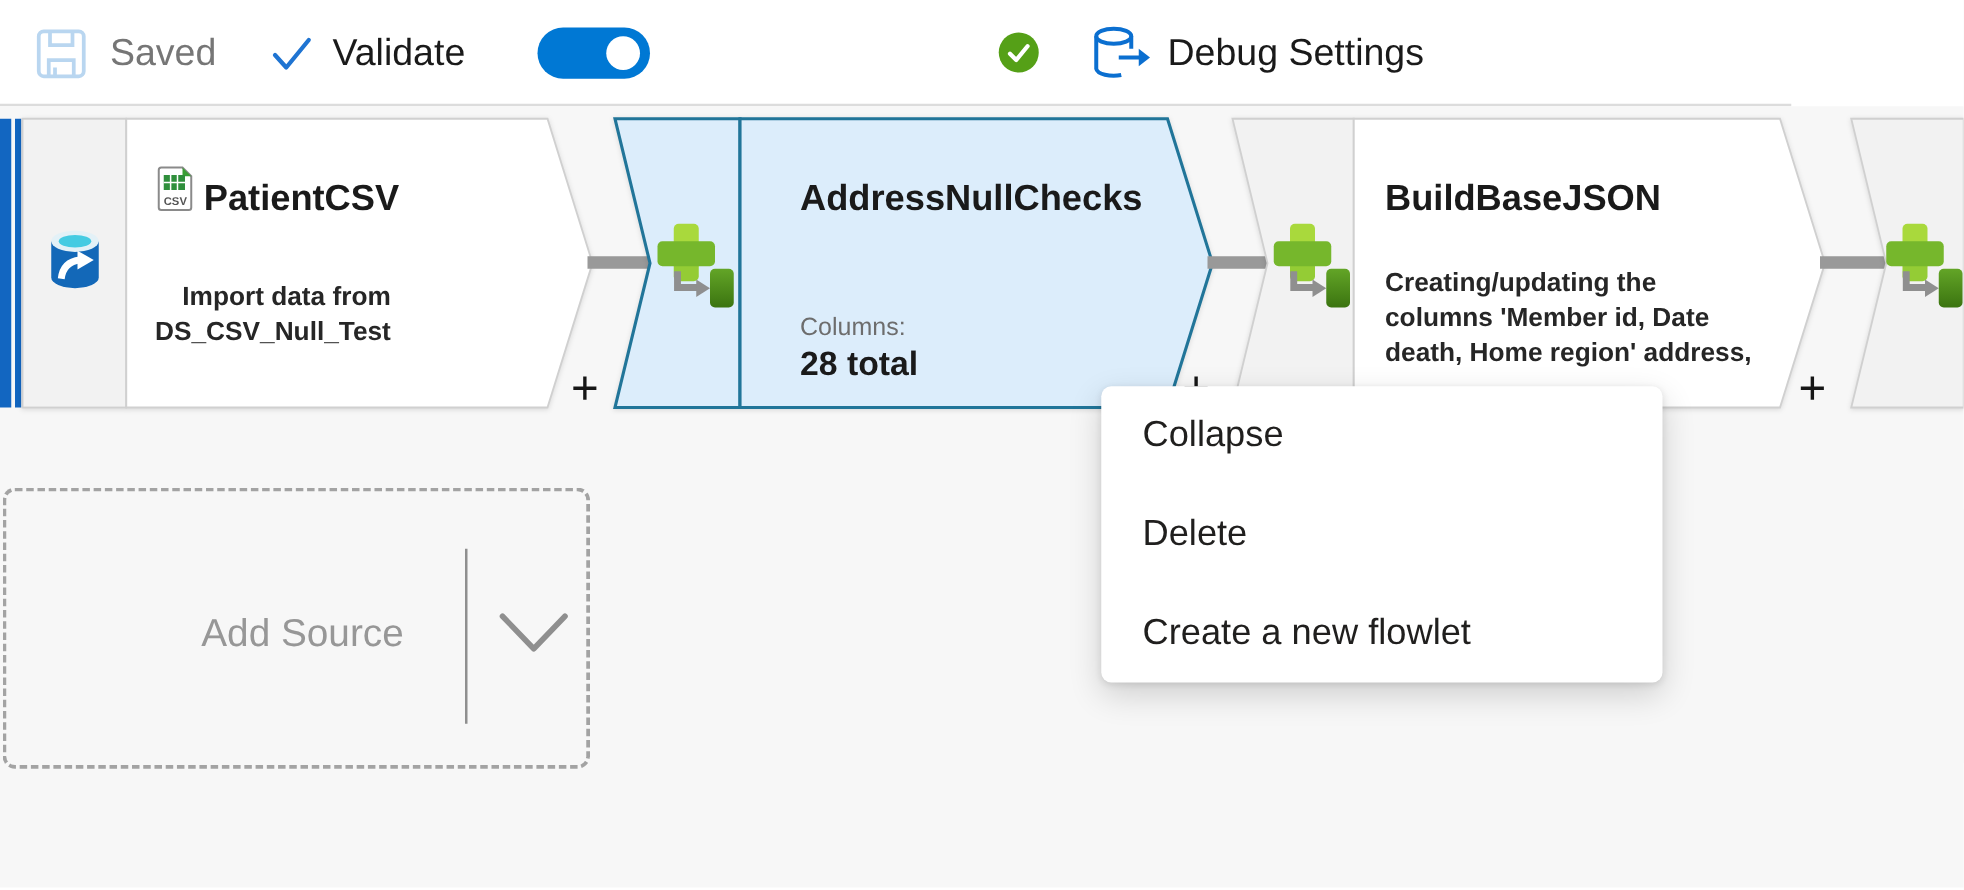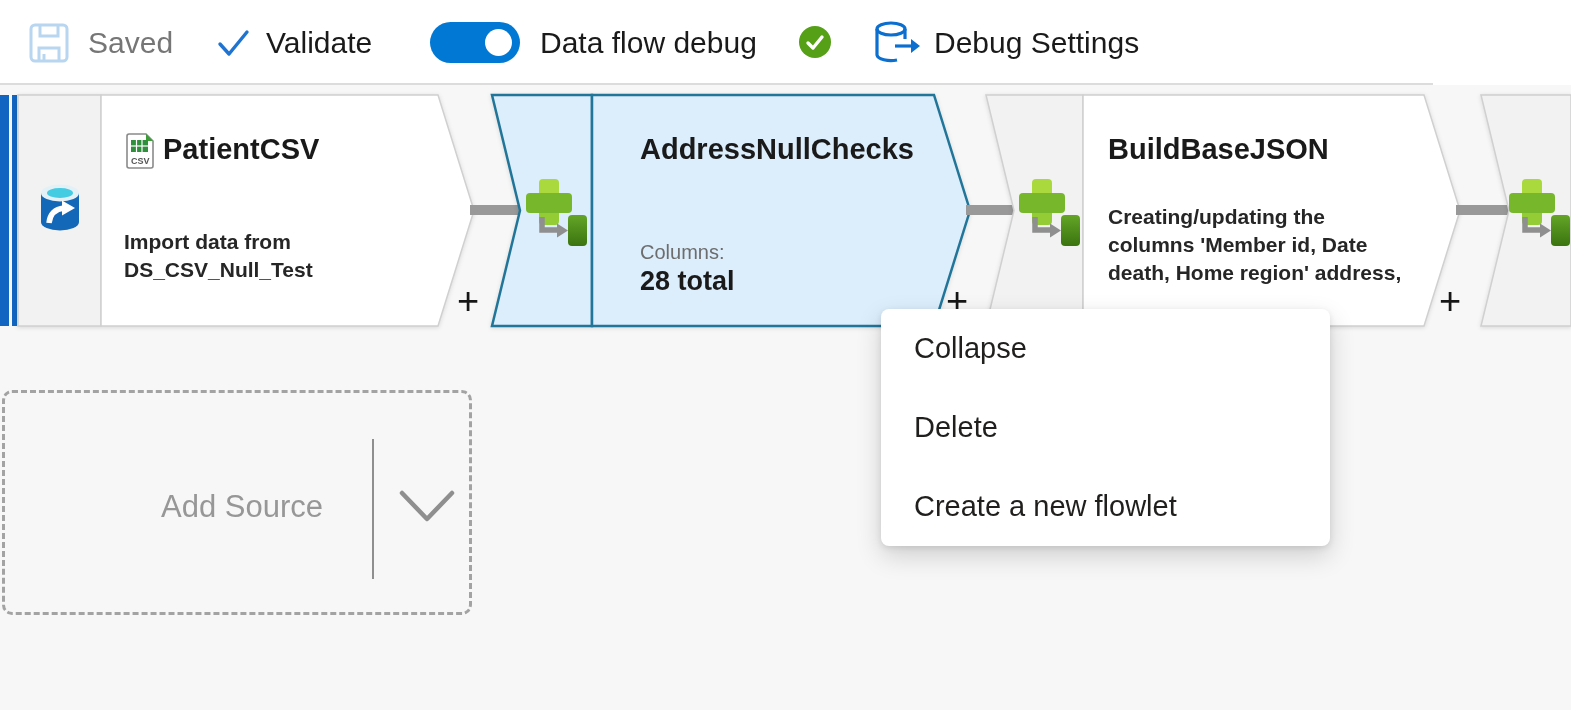--- a/index.html
+++ b/index.html
@@ -24,21 +24,21 @@
   .toggle .knob{
     position:absolute;left:55px;top:7px;width:27px;height:27px;border-radius:50%;background:#fff;
   }
   .badge{
     position:absolute;left:799px;top:26px;width:32px;height:32px;border-radius:50%;
     background:#55a017;display:flex;align-items:center;justify-content:center;
   }
   
   .canvas{position:relative;width:1571px;height:625px;background:#f7f7f7;}
   .canvas svg.graph{position:absolute;left:0;top:0;z-index:1;}
-  .ov{position:absolute;z-index:2;}
+  .ov{position:absolute;z-index:2;margin-top:10px;}
   .node-title{font-size:29px;font-weight:700;color:#1a1a1a;white-space:nowrap;}
   .node-desc{font-size:21px;line-height:28px;color:#262626;}
   .node-desc div{white-space:nowrap;font-weight:bold;}
   .cols-label{font-size:20px;color:#6d6d6d;white-space:nowrap;}
   .cols-value{font-size:27px;font-weight:700;color:#1a1a1a;white-space:nowrap;}
   .plus{
     width:42px;height:42px;line-height:42px;text-align:center;
     font-size:38px;color:#161616;cursor:pointer;user-select:none;
   }
   .title-row{display:flex;align-items:center;gap:13px;}
@@ -88,23 +88,20 @@
     <svg width="40" height="36" viewBox="0 0 40 36">
       <polyline points="6,19 15,29 33,7" fill="none" stroke="#1f74d2" stroke-width="3.4" stroke-linecap="round" stroke-linejoin="round"></polyline>
     </svg>
   </div>
   <div class="tb-item" style="left:266px;">
     <span class="tb-label">Validate</span>
   </div>
 
   <div class="toggle">
     <span class="knob"></span>
-  </div>
-  <div class="tb-item" style="left:540px;">
-    <span class="tb-label">Data flow debug</span>
   </div>
 
   <div class="badge">
     <svg width="20" height="17" viewBox="0 0 20 17">
       <polyline points="3,9 8,14 17,3" fill="none" stroke="#ffffff" stroke-width="3.4" stroke-linecap="round" stroke-linejoin="round"></polyline>
     </svg>
   </div>
 
   <div class="tb-item" style="left:869px;">
     <svg width="52" height="48" viewBox="0 0 52 48">
@@ -186,21 +183,21 @@
 
     <g style="filter:drop-shadow(0 1px 2px rgba(0,0,0,.12));">
       <path d="M1481 97 L1571 97 L1571 328 L1481 328 L1509 212.5 Z" fill="#f2f2f2" stroke="#d0d0d0" stroke-width="1.5"></path>
     </g>
     <use href="#derivedIcon" transform="translate(1509,181)"></use>
   </svg>
 
   <div class="ov title-row" style="left:125px;top:48px;">
     <span class="node-title" style="margin-left:38px;">PatientCSV</span>
   </div>
-  <div class="ov node-desc" style="left:124px;top:143px;">
+  <div class="ov node-desc" style="left:124px;top:129px;text-align:right;">
     <div>Import data from</div>
     <div>DS_CSV_Null_Test</div>
   </div>
   <div class="ov plus" style="left:447px;top:195px;">+</div>
 
   <div class="ov node-title" style="left:640px;top:48px;">AddressNullChecks</div>
   <div class="ov cols-label" style="left:640px;top:156px;">Columns:</div>
   <div class="ov cols-value" style="left:640px;top:181px;">28 total</div>
   <div class="ov plus" style="left:936px;top:195px;">+</div>
 

